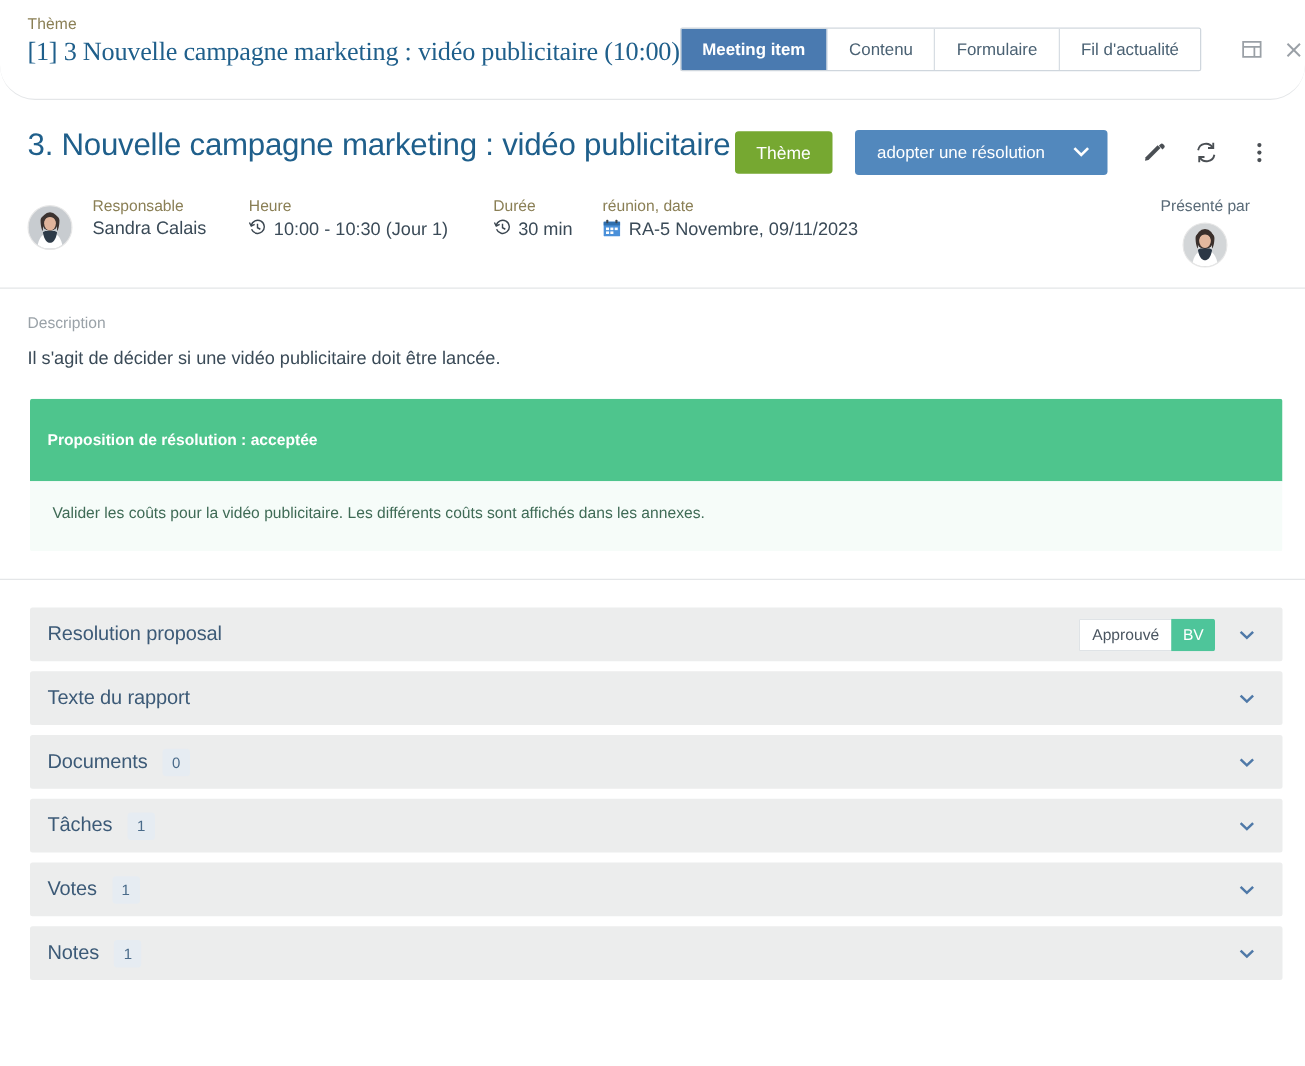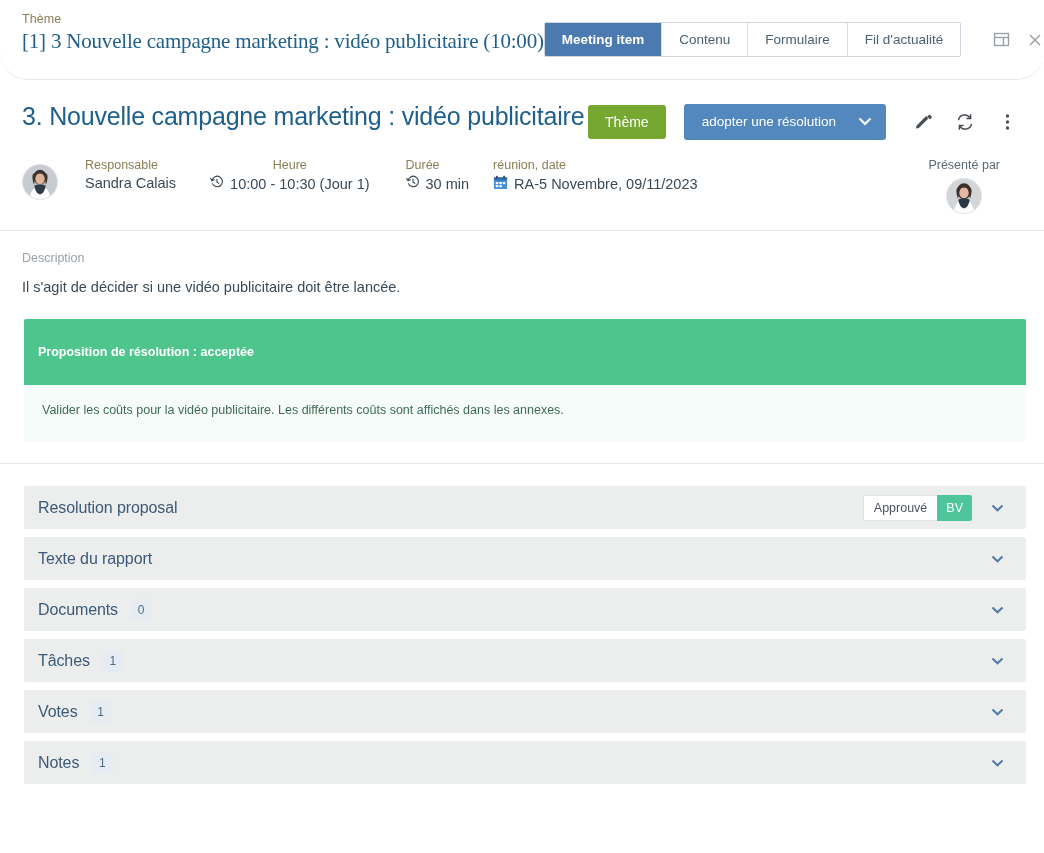--- a/index.html
+++ b/index.html
@@ -152,22 +152,22 @@
   .avatar {
     width: 36px; height: 36px;
     border-radius: 50%;
     overflow: hidden;
     flex: 0 0 auto;
     margin-top: 6px;
     border: 1px solid #e6e6e6;
     background: #cfd3d6;
   }
   .avatar svg { display: block; width: 100%; height: 100%; }
-  .meta-block { margin-left: 27px; }
-  .meta-block.gap1 { margin-left: 34px; text-align: center; }
+  .meta-block { margin-left: 16px; }
+  .meta-block.gap1 { margin-left: 34px; }
   .meta-block.gap2 { margin-left: 36px; }
   .meta-block.gap3 { margin-left: 24px; }
   .meta-label {
     font-size: 12.5px;
     color: #8a7f55;
     margin-bottom: 3px;
     white-space: nowrap;
   }
   .meta-value {
     font-size: 14.5px;

